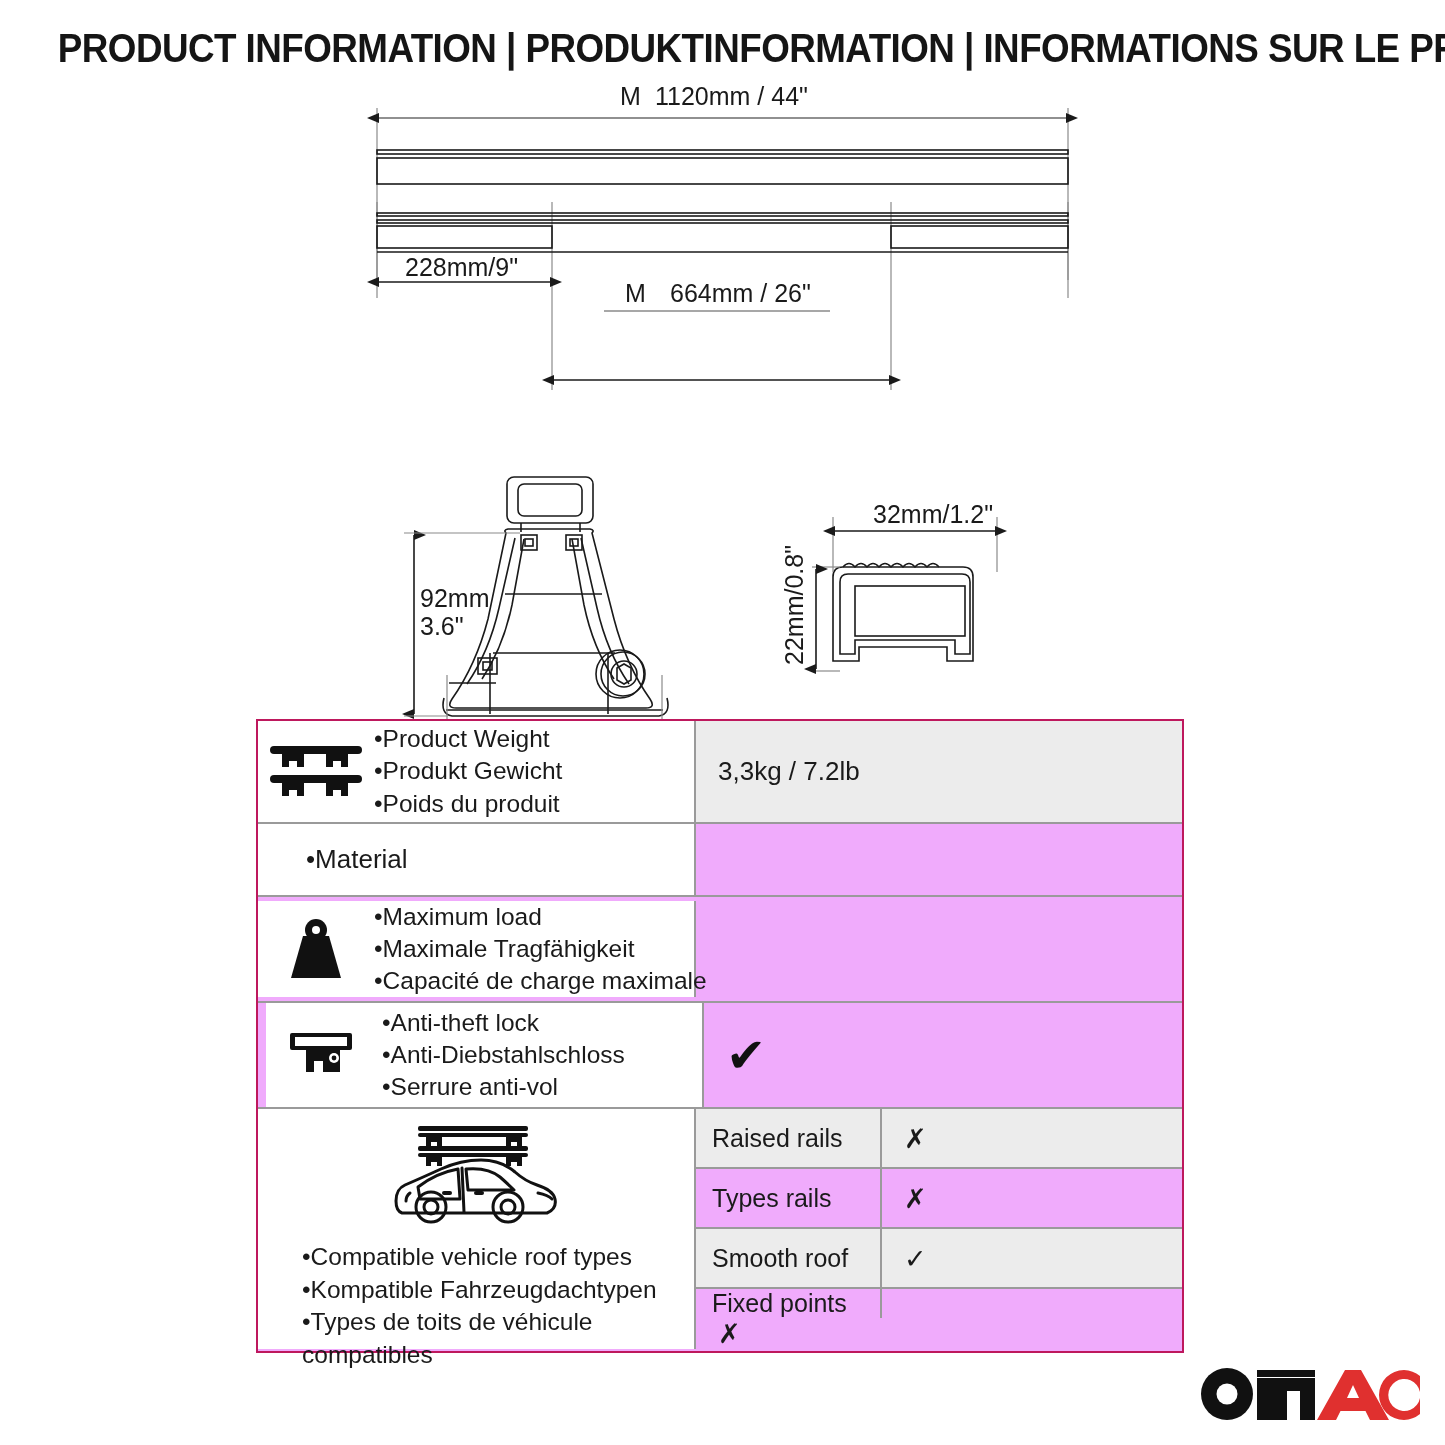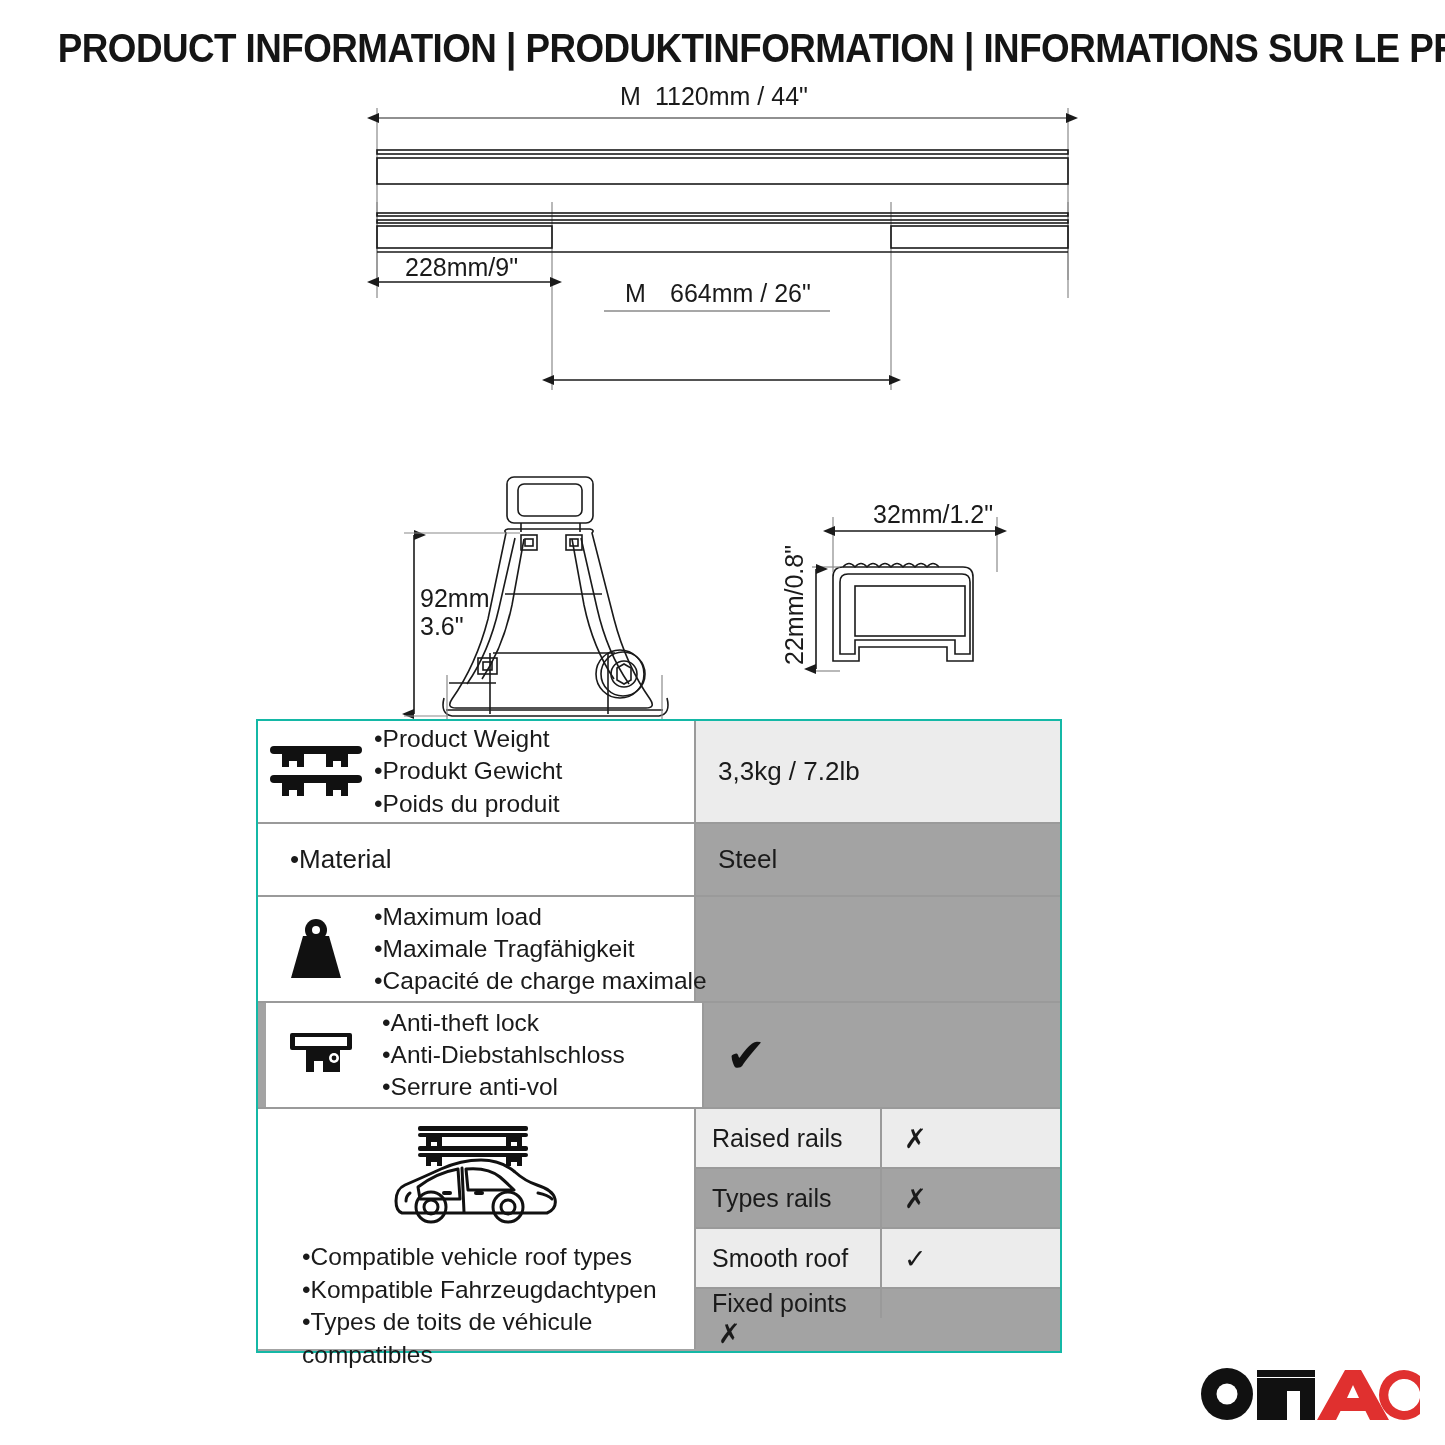--- a/index.html
+++ b/index.html
@@ -18,46 +18,46 @@
     color:#151515;
     transform:scaleX(0.92);transform-origin:50% 50%;
     white-space:nowrap;
   }
 
   
   #tech-drawing{position:absolute;left:0;top:80px;width:1445px;height:640px;}
 
   
   #spec-table{
-    position:absolute;left:256px;top:719px;width:806px;height:634px;
-    border:2px solid #14b8a6;box-sizing:border-box;background:#a3a3a3;
+    position:absolute;left:256px;top:719px;width:928px;height:634px;
+    border:2px solid #be185d;box-sizing:border-box;background:#f0abfc;
   }
   .srow{display:flex;border-bottom:2px solid #9a9a9a;box-sizing:border-box;}
   .srow:last-child{border-bottom:none;}
   .r-weight{height:103px;}
   .r-material{height:73px;}
-  .r-load{height:106px;}
+  .r-load{height:106px;align-items:center;}
   .r-lock{height:106px;padding-left:8px;}
   .r-compat{height:240px;border-bottom:none;}
 
   .cell-left{
     width:438px;box-sizing:border-box;border-right:2px solid #9a9a9a;
     display:flex;align-items:center;position:relative;background:#fff;
   }
   .cell-right{
     flex:1;box-sizing:border-box;display:flex;align-items:center;
     padding-left:22px;font-size:26px;color:#1a1a1a;
   }
   .shaded{background:#ececec;}
 
   .icon-box{width:116px;display:flex;align-items:center;justify-content:center;flex-shrink:0;}
   .labels{display:flex;flex-direction:column;justify-content:center;font-size:24.5px;line-height:1.32;color:#1a1a1a;}
   .labels span{white-space:nowrap;}
 
-  .material-label{padding-left:32px;font-size:26px;}
+  .material-label{padding-left:48px;font-size:26px;}
 
   .checkmark{font-size:48px;line-height:1;font-weight:700;color:#111;
              font-family:"DejaVu Sans",sans-serif;}
 
   
   .compat-left{
     width:438px;box-sizing:border-box;border-right:2px solid #9a9a9a;
     position:relative;background:#fff;
   }
   .compat-icon{position:absolute;left:130px;top:12px;width:180px;height:110px;}
@@ -227,21 +227,20 @@
           <span>•Poids du produit</span>
         </div>
       </div>
       <div class="cell-right shaded">3,3kg / 7.2lb</div>
     </div>
 
     <div class="srow r-material">
       <div class="cell-left">
         <div class="material-label">•Material</div>
       </div>
-      <div class="cell-right">Steel</div>
     </div>
 
     <div class="srow r-load">
       <div class="cell-left">
         <div class="icon-box">
           <svg width="66" height="62" viewBox="0 0 66 62" xmlns="http://www.w3.org/2000/svg">
             <g fill="#111">
               <circle cx="33" cy="12" r="11"></circle>
               <circle cx="33" cy="12" r="4" fill="#fff"></circle>
               <path d="M20,18 h26 l12,42 h-50 z"></path>

